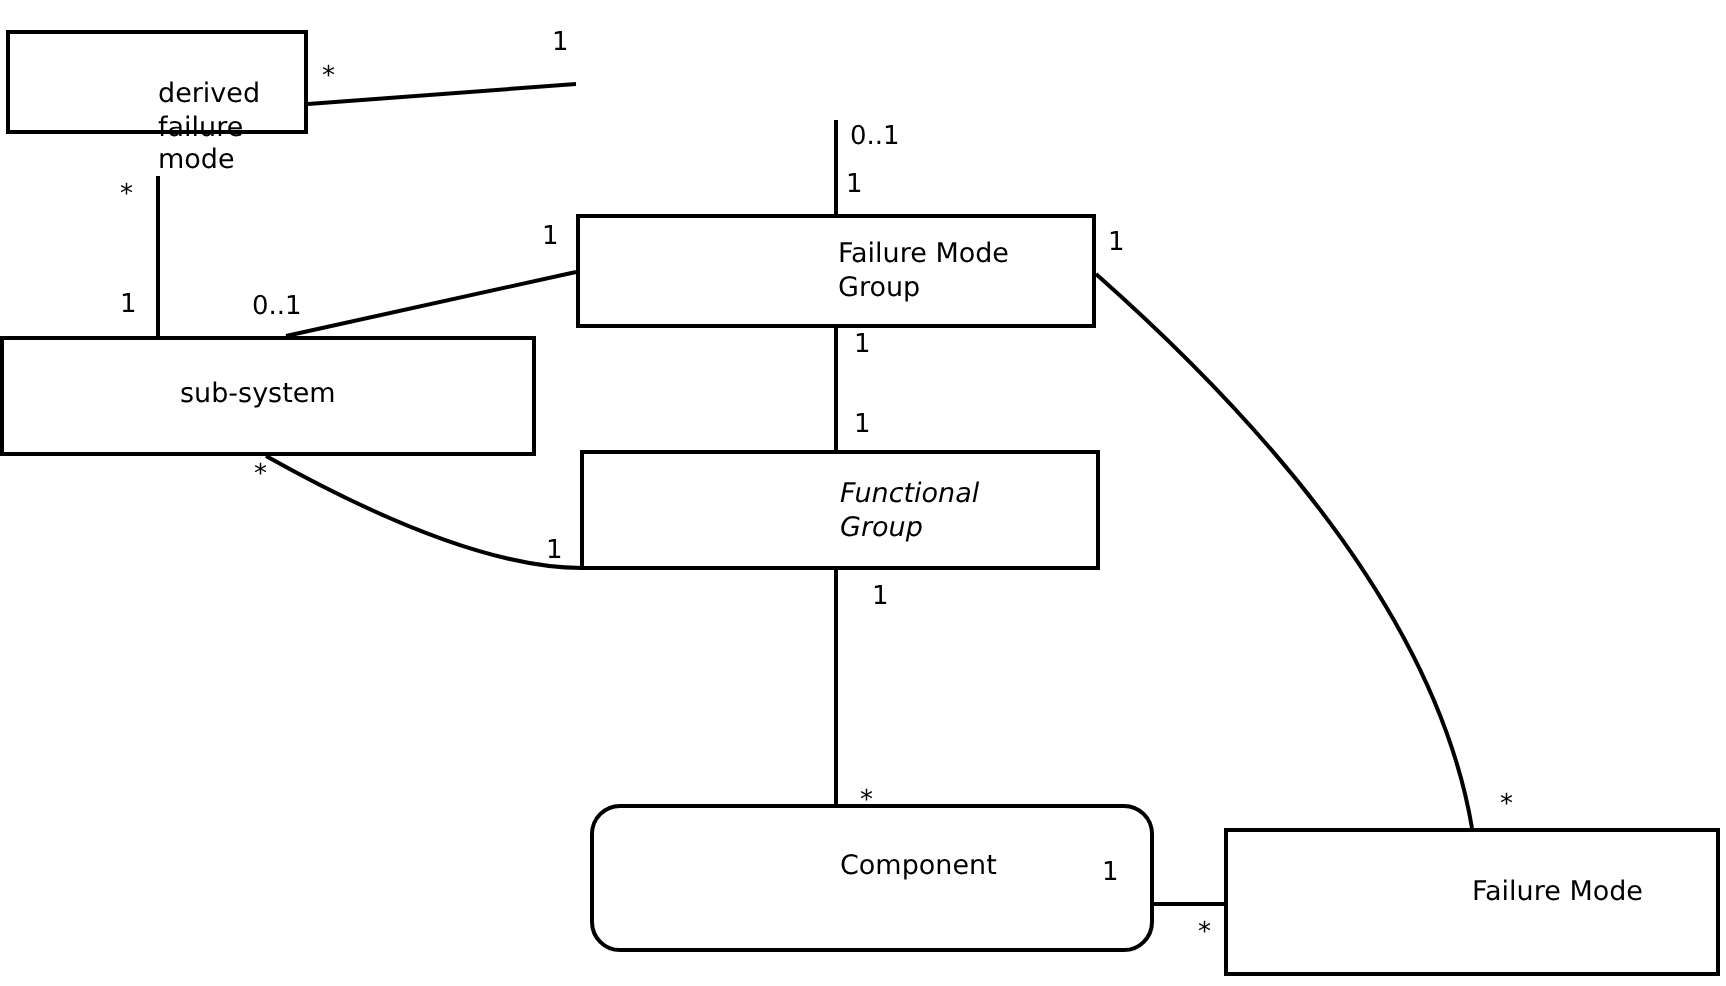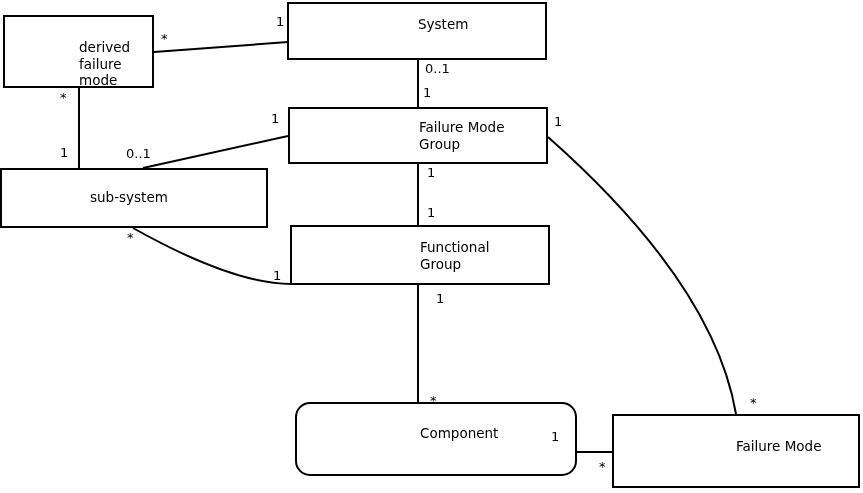--- a/index.html
+++ b/index.html
@@ -42,30 +42,30 @@
     color: #000000;
   }
   .mult {
     position: absolute;
     font-size: 13px;
     line-height: 13px;
     white-space: nowrap;
     color: #000000;
   }
   
-  #n-dfm  { left: 3px;   top: 15px;  width: 151px; height: 73px; }
+  #n-dfm  { left: 3px;   top: 15px;  width: 151px; height: 52px; }
   #n-dfm .node-label { left: 74px; top: 22px; }
   #n-sys  { left: 287px; top: 2px;   width: 260px; height: 58px; }
   #n-sys .node-label { left: 129px; top: 12px; }
   #n-fmg  { left: 288px; top: 107px; width: 260px; height: 57px; }
   #n-fmg .node-label { left: 129px; top: 10px; }
   #n-sub  { left: 0px;   top: 168px; width: 268px; height: 60px; }
   #n-sub .node-label { left: 88px; top: 19px; }
   #n-fg   { left: 290px; top: 225px; width: 260px; height: 60px; }
-  #n-fg .node-label { left: 128px; top: 12px; }
+  #n-fg .node-label { left: 128px; top: 12px; font-style: italic; }
   #n-comp { left: 295px; top: 402px; width: 282px; height: 74px; border-radius: 15px; }
   #n-comp .node-label { left: 123px; top: 21px; }
   #n-fm   { left: 612px; top: 414px; width: 248px; height: 74px; }
   #n-fm .node-label { left: 122px; top: 22px; }
   
   #m-e0s { left: 161px; top: 32px; }
   #m-e0t { left: 276px; top: 15px; }
   #m-e1s { left: 60px;  top: 91px; }
   #m-e1t { left: 60px;  top: 146px; }
   #m-e2s { left: 425px; top: 62px; }
@@ -99,23 +99,20 @@
     <path d="M545,452 L612,452"></path>
     <path d="M548,137 Q714,284 736,414"></path>
   </svg>
 
   <div id="n-dfm" class="node">
     <div class="node-label">derived
 failure
 mode</div>
   </div>
 
-  <div id="n-sys" class="node">
-    <div class="node-label">System</div>
-  </div>
 
   <div id="n-fmg" class="node">
     <div class="node-label">Failure Mode
 Group</div>
   </div>
 
   <div id="n-sub" class="node">
     <div class="node-label">sub-system</div>
   </div>
 

